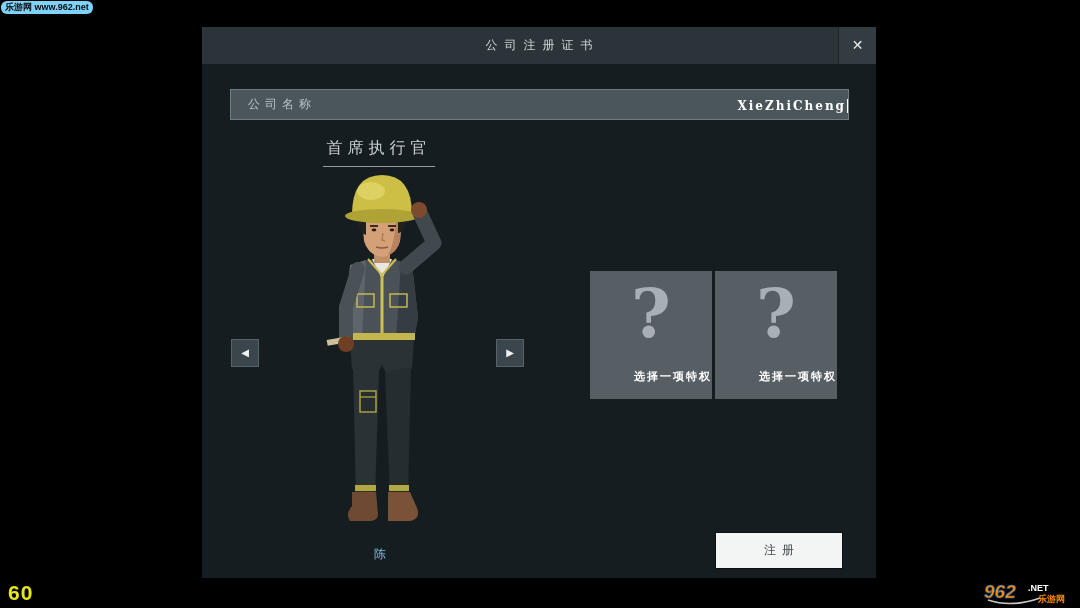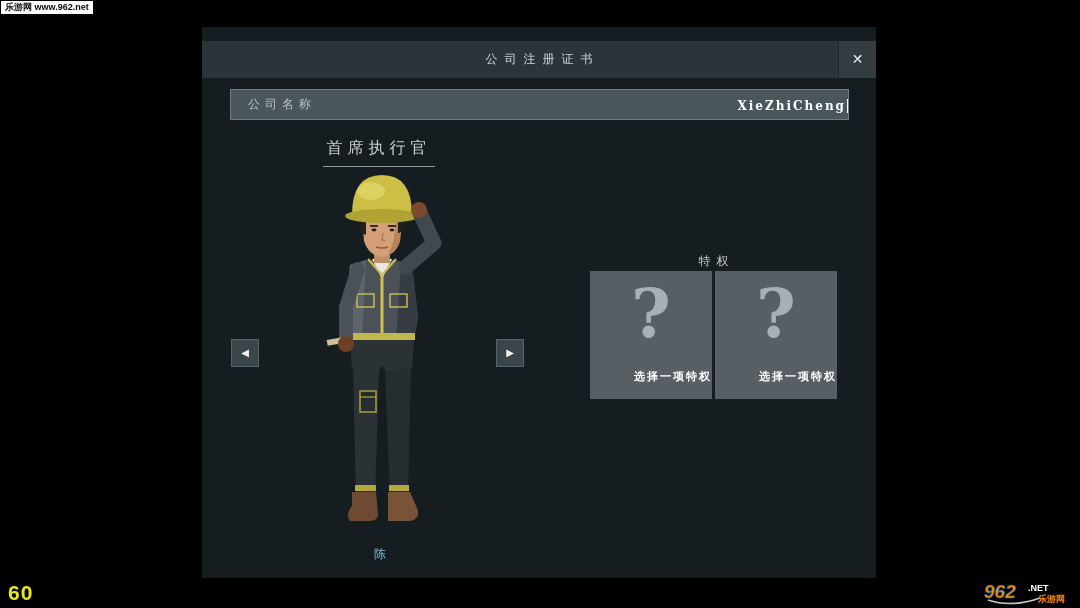--- a/index.html
+++ b/index.html
@@ -1,25 +1,25 @@
 <!DOCTYPE html>
 <html><head>
 <meta charset="utf-8">
 <style>
   html,body{margin:0;padding:0;background:#000;}
   .stage{position:relative;width:1080px;height:608px;background:#000;overflow:hidden;
          font-family:"Liberation Sans",sans-serif;}
 
   
-  .wm-top{position:absolute;left:1px;top:1px;background:#ffffff;color:#0a0a0a;
-          font-size:9px;font-weight:bold;padding:1px 4px;line-height:11px;}
+  .wm-top{position:absolute;left:1px;top:1px;background:#7dd3fc;color:#0a0a0a;
+          font-size:9px;font-weight:bold;padding:1px 4px;line-height:11px;border-radius:6px;}
 
   
   .dialog{position:absolute;left:202px;top:27px;width:674px;height:551px;background:#161d20;}
-  .dlg-header{position:absolute;left:0;top:0;width:100%;height:37px;background:#2b3539;margin-top:14px;}
+  .dlg-header{position:absolute;left:0;top:0;width:100%;height:37px;background:#2b3539;}
   .dlg-title{position:absolute;left:0;top:0;width:100%;height:37px;line-height:37px;text-align:center;
              color:#ccd3d5;font-size:12px;letter-spacing:7px;text-indent:7px;
              font-family:"Liberation Serif",serif;}
   .close-btn{position:absolute;right:0;top:0;width:37px;height:37px;background:#333d41;
              border-left:1px solid #1d2529;color:#e9ebeb;font-size:14px;line-height:37px;
              text-align:center;cursor:pointer;}
 
   
   .name-field{position:absolute;left:28px;top:62px;width:617px;height:29px;background:#4b565c;
               border:1px solid #717c81;}
@@ -144,32 +144,32 @@
 
     <div class="arrow-btn arrow-left">
       <span>◀</span>
     </div>
     <div class="arrow-btn arrow-right">
       <span>▶</span>
     </div>
 
     <div class="ceo-name">陈</div>
 
-    <div class="priv-label">特权</div>
     <div class="priv-boxes">
       <div class="priv-slot">
         <div class="qmark">?</div>
         <div class="priv-text">选择一项特权</div>
       </div>
       <div class="priv-slot">
         <div class="qmark">?</div>
         <div class="priv-text">选择一项特权</div>
       </div>
     </div>
 
+    <div class="register-btn">注册</div>
   </div>
 
   <div class="fps">60</div>
 
   <svg class="site-logo" viewBox="0 0 96 27" xmlns="http://www.w3.org/2000/svg">
     <path d="M6 21 Q30 29 58 19" stroke="#c9c9c9" stroke-width="1.6" fill="none"></path>
     <text x="2" y="19" font-size="19" font-style="italic" font-weight="bold" fill="#ff8a00" stroke="#1d5e9e" stroke-width="0.7" font-family="Liberation Sans, sans-serif">962</text>
     <text x="46" y="12" font-size="9" font-weight="bold" fill="#ffffff" font-family="Liberation Sans, sans-serif">.NET</text>
     <text x="56" y="23" font-size="9" font-weight="bold" fill="#ff8a00" font-family="Liberation Sans, sans-serif">乐游网</text>
   </svg>

